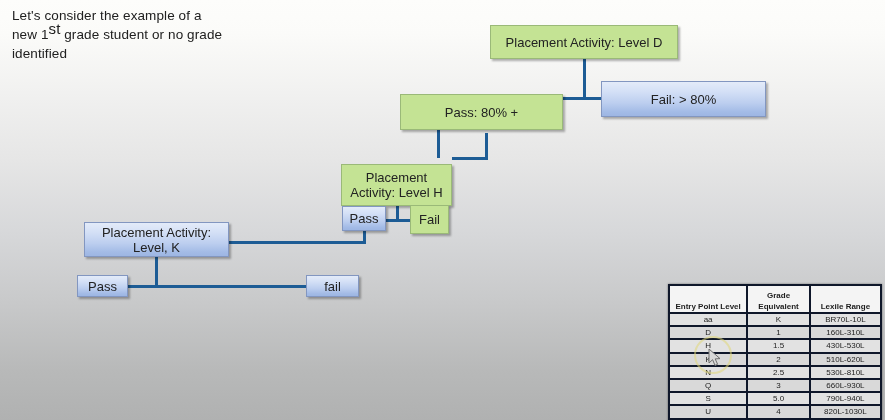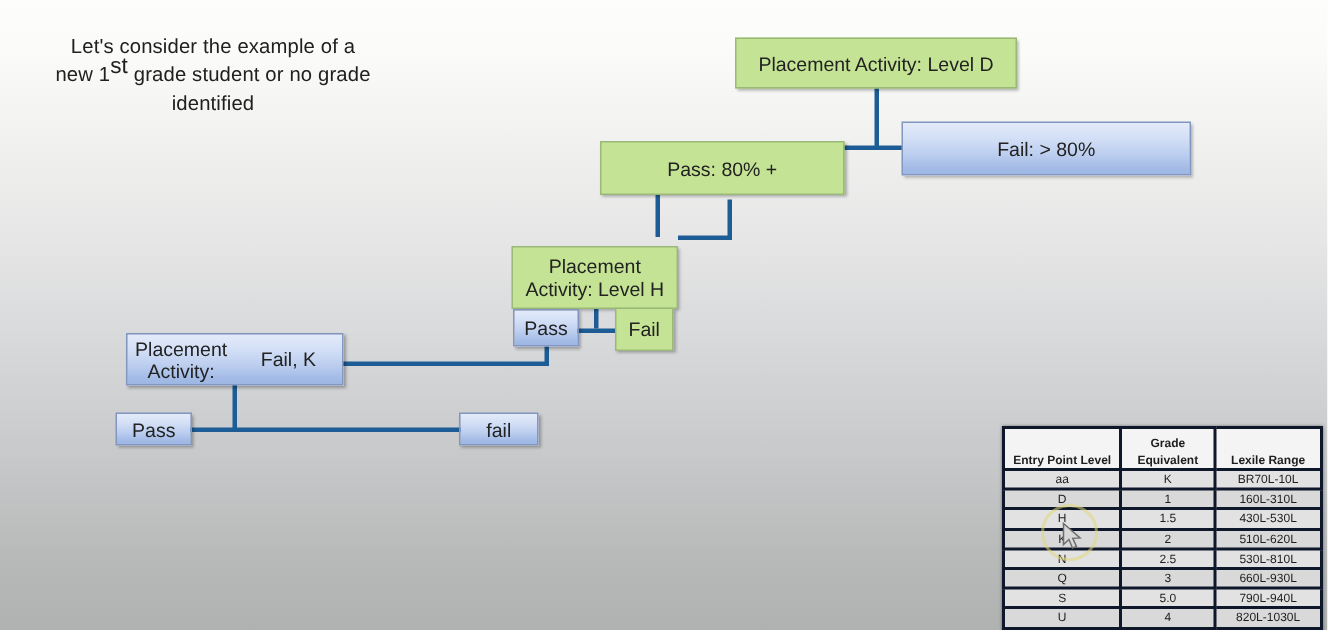--- a/index.html
+++ b/index.html
@@ -21,27 +21,26 @@
        #d7d8da 55%,
        #c8c9ca 72%,
        #b8b9b9 88%,
        #b0b1b1 100%);
   }
 
   
   .heading {
     position: absolute;
     left: 12px;
-    top: 21px;
+    top: 6px;
     width: 260px;
     font-size: 13.5px;
     line-height: 19px;
     color: #202020;
     letter-spacing: 0.1px;
-    text-align: center;
   }
   .heading sup {
     font-size: 15px;
     vertical-align: super;
     line-height: 0;
   }
 
   
   .node {
     position: absolute;
@@ -153,40 +152,40 @@
   <div class="conn" style="left:125px; top:285px; width:200px; height:3px;"></div>
 
   <div class="node green" style="left:490px; top:25px; width:188px; height:34px;">
     <span class="nlabel">Placement Activity: Level D</span>
   </div>
 
   <div class="node green" style="left:400px; top:94px; width:163px; height:36px;">
     <span class="nlabel">Pass: 80% +</span>
   </div>
 
-  <div class="node blue" style="left:601px; top:81px; width:193px; height:36px;">
+  <div class="node blue" style="left:601px; top:81px; width:165px; height:36px;">
     <span class="nlabel">Fail: &gt; 80%</span>
   </div>
 
   <div class="node green" style="left:341px; top:139px; width:111px; height:42px; flex-direction:column; justify-content:center;margin-top:25px;">
     <span class="nlabel">Placement</span>
     <span class="nlabel">Activity: Level H</span>
   </div>
 
   <div class="node blue" style="left:342px; top:206px; width:44px; height:25px;">
     <span class="nlabel">Pass</span>
   </div>
 
   <div class="node green" style="left:410px; top:205px; width:39px; height:29px;">
     <span class="nlabel">Fail</span>
   </div>
 
-  <div class="node blue" style="left:84px; top:222px; width:145px; height:35px; flex-direction:row; justify-content:center;">
+  <div class="node blue" style="left:84px; top:222px; width:145px; height:35px; flex-direction:column; justify-content:center;">
     <span class="nlabel">Placement Activity:</span>
-    <span class="nlabel">Fail, K</span>
+    <span class="nlabel">Level, K</span>
   </div>
 
   <div class="node blue" style="left:77px; top:275px; width:51px; height:22px;">
     <span class="nlabel">Pass</span>
   </div>
 
   <div class="node blue" style="left:306px; top:275px; width:53px; height:22px;">
     <span class="nlabel">fail</span>
   </div>
 

